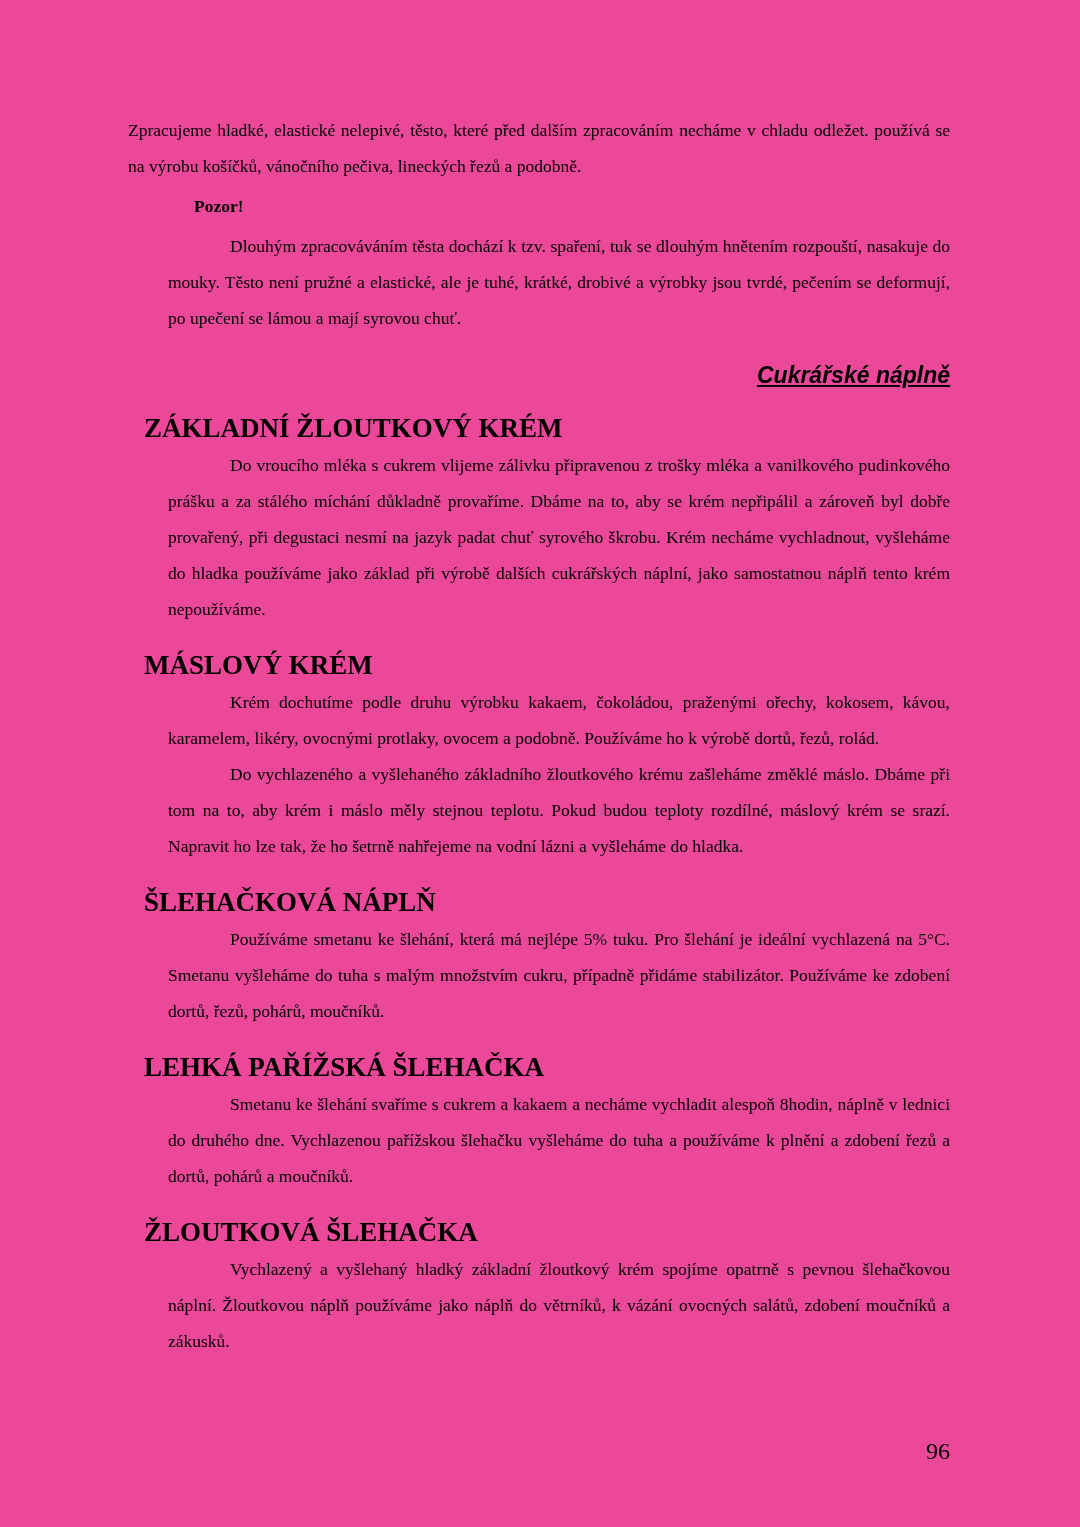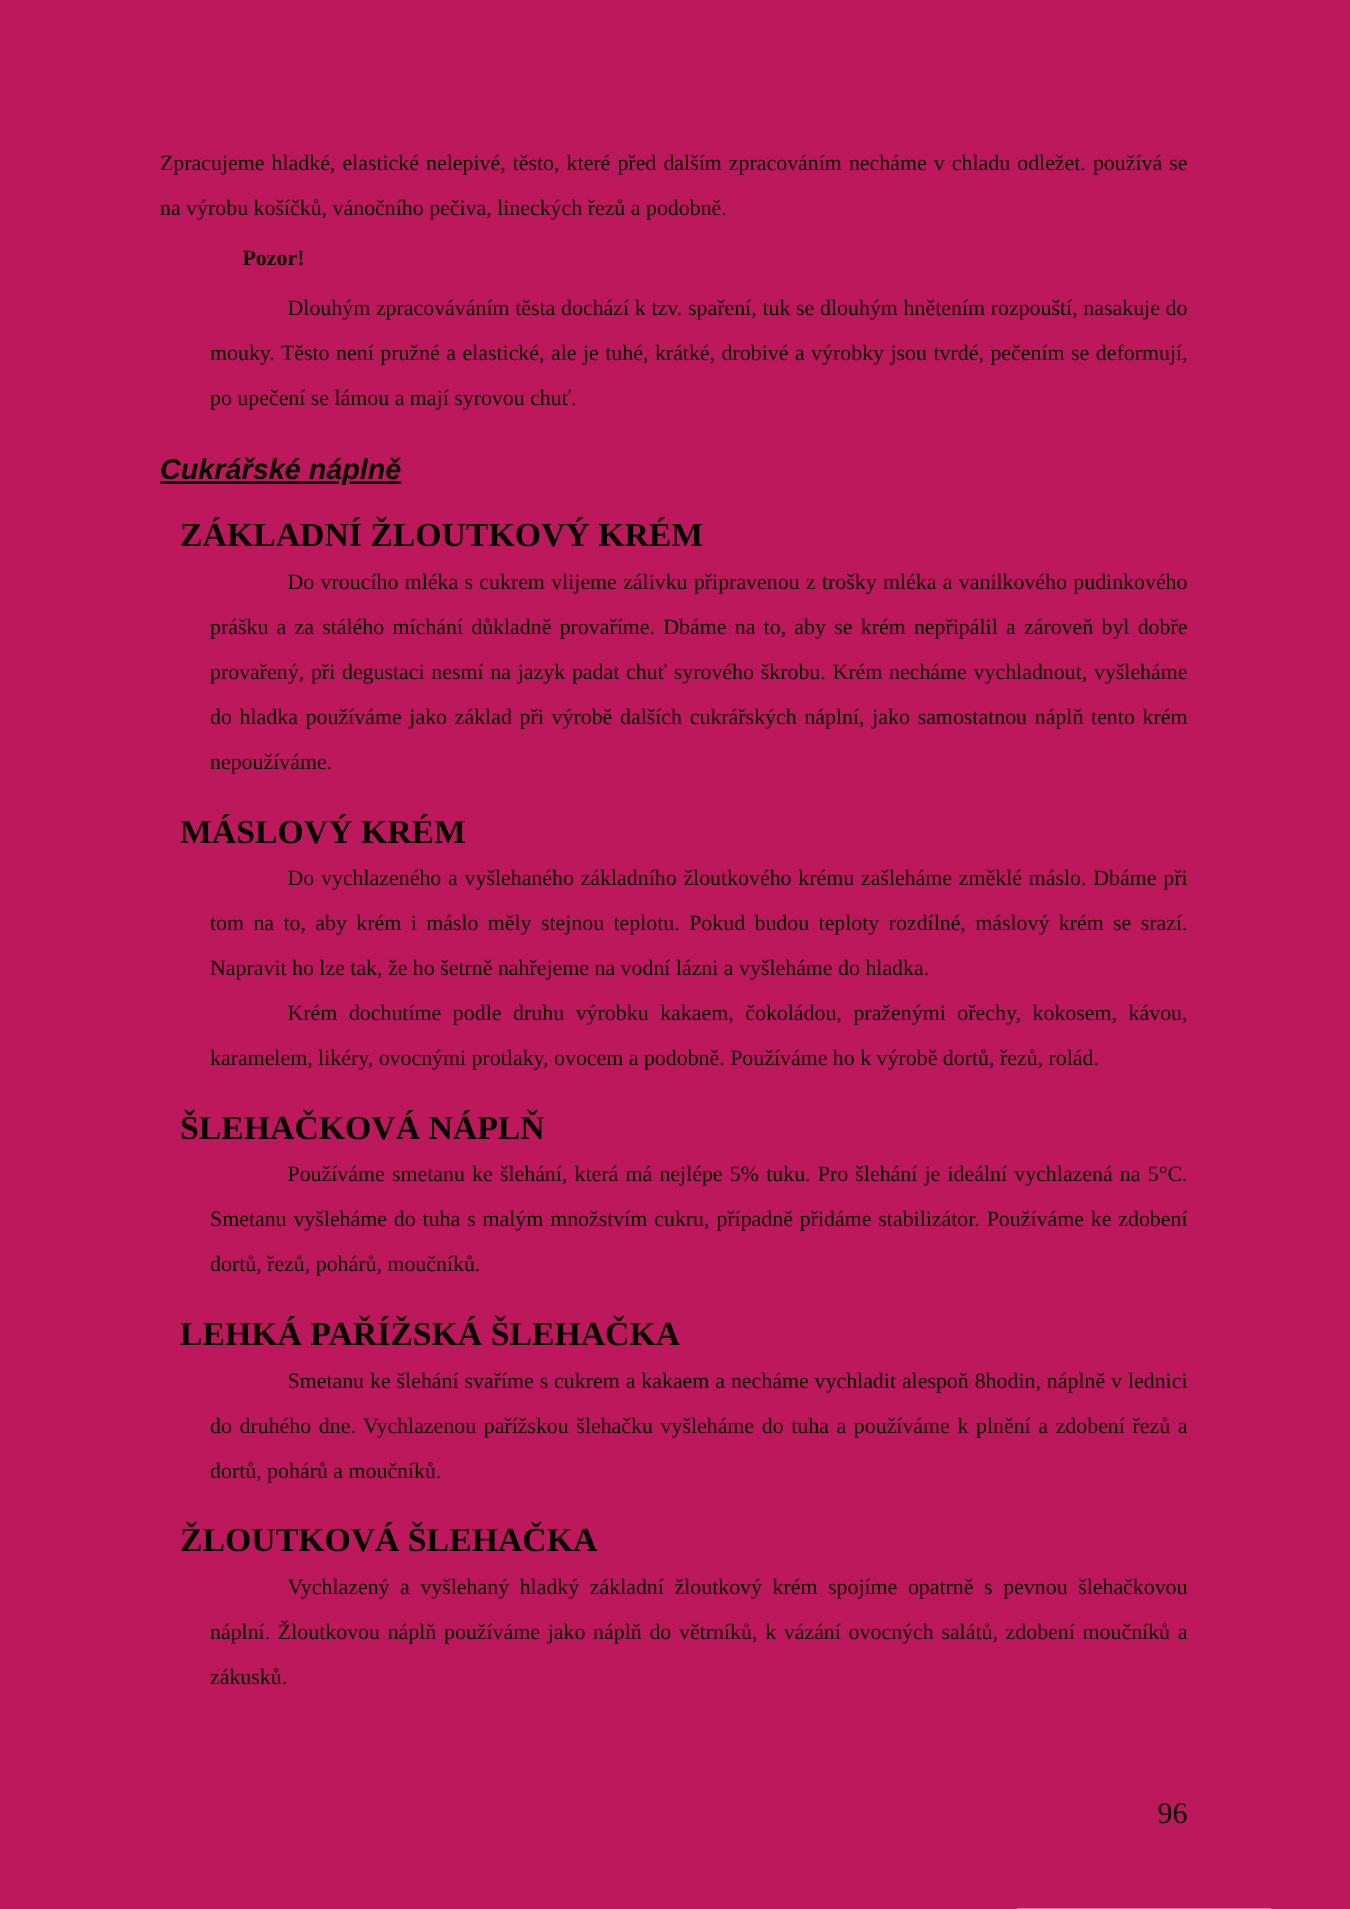--- a/index.html
+++ b/index.html
@@ -1,20 +1,20 @@
 <!DOCTYPE html>
 <html><head>
 <meta charset="utf-8">
 <style>
   html, body { margin: 0; padding: 0; background: #ffffff; }
   .page {
     position: relative;
     width: 1080px;
     height: 1527px;
-    background: #be185d;
+    background: #ec4899;
     box-sizing: border-box;
     padding: 112px 130px 0 128px;
     font-family: "Liberation Serif", serif;
     font-size: 17.5px;
     color: #000000;
     overflow: hidden;
   }
   p.body-text {
     margin: 0;
     line-height: 36px;
@@ -29,20 +29,21 @@
   }
   h1.chapter-title {
     font-family: "Liberation Sans", sans-serif;
     font-size: 23px;
     font-weight: bold;
     font-style: italic;
     text-decoration: underline;
     margin: 24px 0 22px 0;
     line-height: 30px;
     color: #000000;
+    text-align: right;
   }
   h2.section-heading {
     font-family: Liberation Serif, serif;
     font-size: 27px;
     font-weight: bold;
     margin: 24px 0 5px 16px;
     line-height: 28px;
     color: #000000;
   }
   .page-number {
@@ -64,22 +65,22 @@
   <p class="warning">Pozor!</p>
 
   <p class="body-text indent">Dlouhým zpracováváním těsta dochází k tzv. spaření, tuk se dlouhým hnětením rozpouští, nasakuje do mouky. Těsto není pružné a elastické, ale je tuhé, krátké, drobivé a výrobky jsou tvrdé, pečením se deformují, po upečení se lámou a mají syrovou chuť.</p>
 
   <h1 class="chapter-title">Cukrářské náplně</h1>
 
   <h2 class="section-heading">ZÁKLADNÍ ŽLOUTKOVÝ KRÉM</h2>
   <p class="body-text indent">Do vroucího mléka s cukrem vlijeme zálivku připravenou z trošky mléka a vanilkového pudinkového prášku a za stálého míchání důkladně provaříme. Dbáme na to, aby se krém nepřipálil a zároveň byl dobře provařený, při degustaci nesmí na jazyk padat chuť syrového škrobu. Krém necháme vychladnout, vyšleháme do hladka používáme jako základ při výrobě dalších cukrářských náplní, jako samostatnou náplň tento krém nepoužíváme.</p>
 
   <h2 class="section-heading">MÁSLOVÝ KRÉM</h2>
+  <p class="body-text indent">Krém dochutíme podle druhu výrobku kakaem, čokoládou, praženými ořechy, kokosem, kávou, karamelem, likéry, ovocnými protlaky, ovocem a podobně. Používáme ho k výrobě dortů, řezů, rolád.</p>
   <p class="body-text indent">Do vychlazeného a vyšlehaného základního žloutkového krému zašleháme změklé máslo. Dbáme při tom na to, aby krém i máslo měly stejnou teplotu. Pokud budou teploty rozdílné, máslový krém se srazí. Napravit ho lze tak, že ho šetrně nahřejeme na vodní lázni a vyšleháme do hladka.</p>
-  <p class="body-text indent">Krém dochutíme podle druhu výrobku kakaem, čokoládou, praženými ořechy, kokosem, kávou, karamelem, likéry, ovocnými protlaky, ovocem a podobně. Používáme ho k výrobě dortů, řezů, rolád.</p>
 
   <h2 class="section-heading">ŠLEHAČKOVÁ NÁPLŇ</h2>
   <p class="body-text indent">Používáme smetanu ke šlehání, která má nejlépe 5% tuku. Pro šlehání je ideální vychlazená na 5°C. Smetanu vyšleháme do tuha s malým množstvím cukru, případně přidáme stabilizátor. Používáme ke zdobení dortů, řezů, pohárů, moučníků.</p>
 
   <h2 class="section-heading">LEHKÁ PAŘÍŽSKÁ ŠLEHAČKA</h2>
   <p class="body-text indent">Smetanu ke šlehání svaříme s cukrem a kakaem a necháme vychladit  alespoň 8hodin, náplně v lednici do druhého dne. Vychlazenou pařížskou šlehačku vyšleháme do tuha  a používáme k plnění a zdobení řezů a dortů, pohárů a moučníků.</p>
 
   <h2 class="section-heading">ŽLOUTKOVÁ ŠLEHAČKA</h2>
   <p class="body-text indent">Vychlazený a vyšlehaný hladký základní žloutkový krém spojíme opatrně s pevnou šlehačkovou náplní. Žloutkovou náplň používáme jako náplň do větrníků, k vázání ovocných salátů, zdobení moučníků a zákusků.</p>
 

